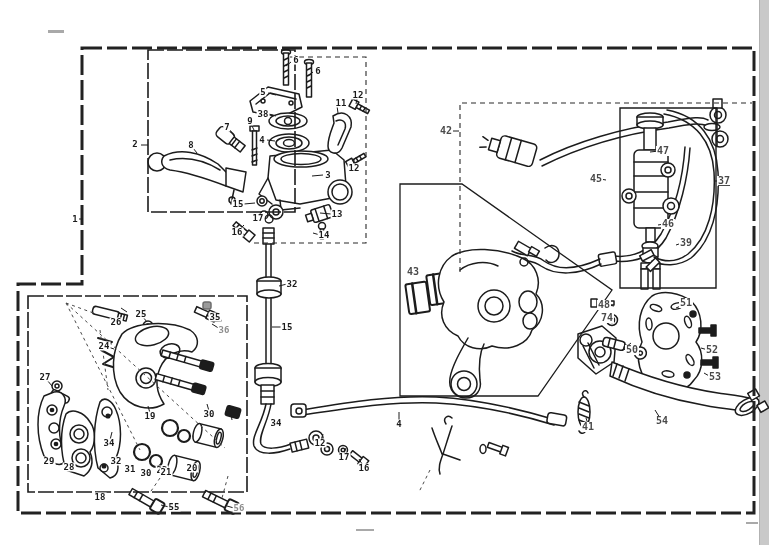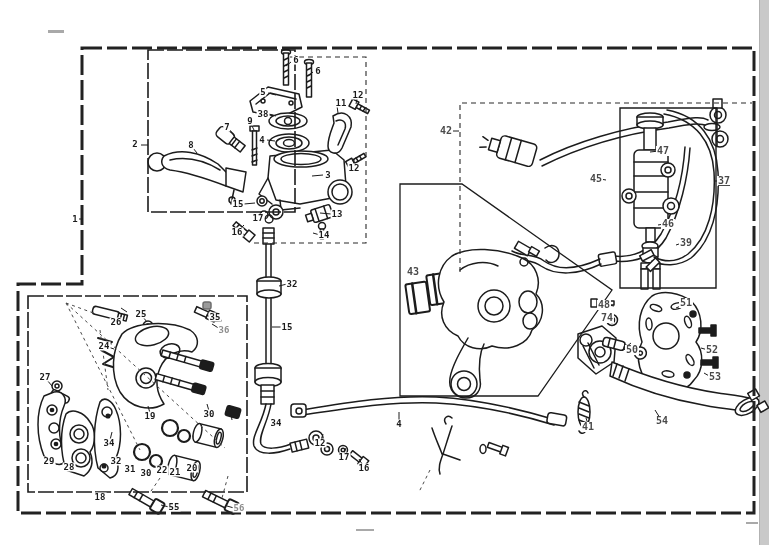--- a/index.html
+++ b/index.html
@@ -581,21 +581,21 @@
     <div class="lbl n" style="left: 69px; top: 467px;">28</div>
     <div class="lbl n" style="left: 100px; top: 497px;">18</div>
     <div class="lbl n" style="left: 150px; top: 416px;">19</div>
     <div class="lbl n" style="left: 209px; top: 414px;">30</div>
     <div class="lbl n" style="left: 232px; top: 423px; margin-left: 44px;">34</div>
     <div class="lbl n" style="left: 109px; top: 443px;">34</div>
     <div class="lbl n" style="left: 116px; top: 461px;">32</div>
     <div class="lbl n" style="left: 130px; top: 469px;">31</div>
     <div class="lbl n" style="left: 146px; top: 473px;">30</div>
     <div class="lbl n" style="left: 162px; top: 470px;">22</div>
-    <div class="lbl n" style="left: 175px; top: 472px;">21</div>
+    <div class="lbl n" style="left: 166px; top: 472px;">21</div>
     <div class="lbl n" style="left: 192px; top: 468px;">20</div>
     <div class="lbl n" style="left: 174px; top: 507px;">55</div>
     <div class="lbl n g" style="left: 239px; top: 508px;">56</div>
     <div class="lbl t" style="left: 446px; top: 131px;">42</div>
     <div class="lbl t" style="left: 724px; top: 181px; text-decoration: underline;">37</div>
     <div class="lbl t" style="left: 663px; top: 151px;">47</div>
     <div class="lbl t" style="left: 596px; top: 179px;">45</div>
     <div class="lbl t" style="left: 668px; top: 224px;">46</div>
     <div class="lbl t" style="left: 686px; top: 243px; text-align: center;">39</div>
     <div class="lbl t" style="left: 413px; top: 272px;">43</div>

